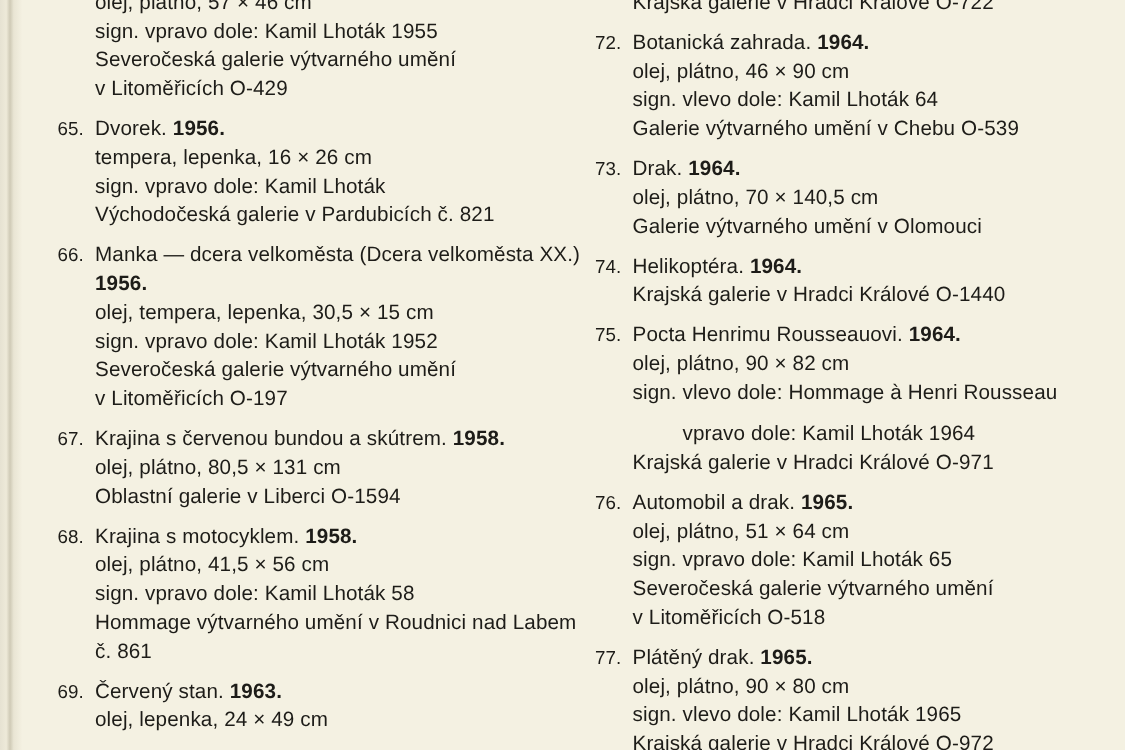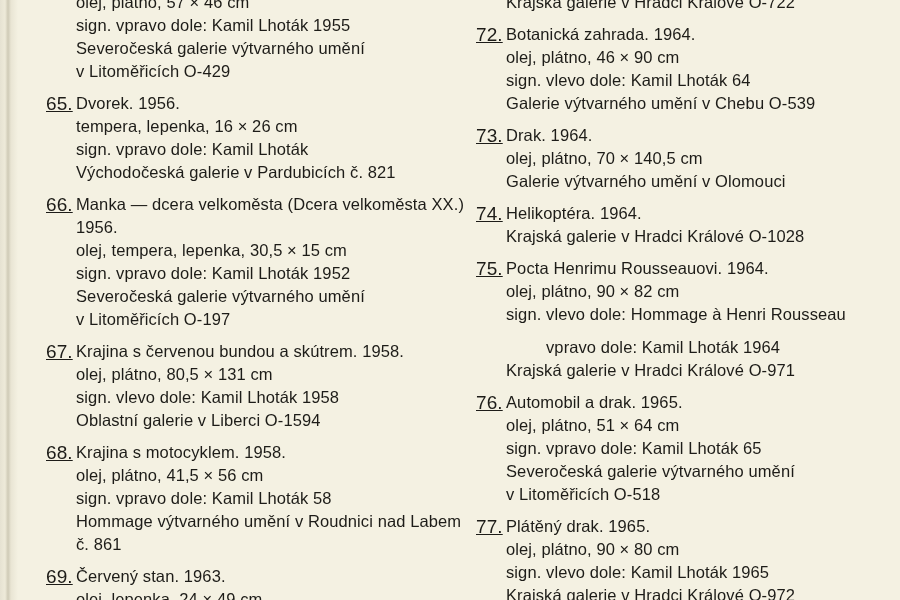--- a/index.html
+++ b/index.html
@@ -74,28 +74,27 @@
   .headline.wrap {
     white-space: normal;
     width: 395px;
   }
   .num {
     position: absolute;
     left: 0;
     top: 0;
     width: 26px;
     text-align: left;
-    font-size: 19px;
-    text-decoration: underline;
+    font-size: 15px;
   }
   .title {
     font-weight: normal;
   }
   .year {
-    font-weight: normal;
+    font-weight: bold;
   }
 
   
   .detail {
     padding-left: 30px;
   }
   .detail.indent2 {
     padding-left: 70px;
     margin-top: 10px;
   }
@@ -129,21 +128,20 @@
         <div class="entry">
           <span class="line headline wrap" style="height: auto;"><span class="num">66.</span><span class="title">Manka — dcera velkoměsta (Dcera velkoměsta XX.)</span> <span class="year">1956.</span></span>
           <span class="line detail">olej, tempera, lepenka, 30,5 × 15 cm</span>
           <span class="line detail">sign. vpravo dole: Kamil Lhoták 1952</span>
           <span class="line detail">Severočeská galerie výtvarného umění</span>
           <span class="line detail">v Litoměřicích O-197</span>
         </div>
         <div class="entry">
           <span class="line headline"><span class="num">67.</span><span class="title">Krajina s červenou bundou a skútrem.</span> <span class="year">1958.</span></span>
           <span class="line detail">olej, plátno, 80,5 × 131 cm</span>
-          <span class="line detail">sign. vlevo dole: Kamil Lhoták 1958</span>
           <span class="line detail">Oblastní galerie v Liberci O-1594</span>
         </div>
         <div class="entry">
           <span class="line headline"><span class="num">68.</span><span class="title">Krajina s motocyklem.</span> <span class="year">1958.</span></span>
           <span class="line detail">olej, plátno, 41,5 × 56 cm</span>
           <span class="line detail">sign. vpravo dole: Kamil Lhoták 58</span>
           <span class="line detail">Hommage výtvarného umění v Roudnici nad Labem</span>
           <span class="line detail">č. 861</span>
         </div>
         <div class="entry">
@@ -161,21 +159,21 @@
           <span class="line detail">sign. vlevo dole: Kamil Lhoták 64</span>
           <span class="line detail">Galerie výtvarného umění v Chebu O-539</span>
         </div>
         <div class="entry">
           <span class="line headline"><span class="num">73.</span><span class="title">Drak.</span> <span class="year">1964.</span></span>
           <span class="line detail">olej, plátno, 70 × 140,5 cm</span>
           <span class="line detail">Galerie výtvarného umění v Olomouci</span>
         </div>
         <div class="entry">
           <span class="line headline"><span class="num">74.</span><span class="title">Helikoptéra.</span> <span class="year">1964.</span></span>
-          <span class="line detail">Krajská galerie v Hradci Králové O-1028</span>
+          <span class="line detail">Krajská galerie v Hradci Králové O-1440</span>
         </div>
         <div class="entry">
           <span class="line headline"><span class="num">75.</span><span class="title">Pocta Henrimu Rousseauovi.</span> <span class="year">1964.</span></span>
           <span class="line detail">olej, plátno, 90 × 82 cm</span>
           <span class="line detail">sign. vlevo dole: Hommage à Henri Rousseau</span>
           <span class="line detail indent2">vpravo dole: Kamil Lhoták 1964</span>
           <span class="line detail">Krajská galerie v Hradci Králové O-971</span>
         </div>
         <div class="entry">
           <span class="line headline"><span class="num">76.</span><span class="title">Automobil a drak.</span> <span class="year">1965.</span></span>

